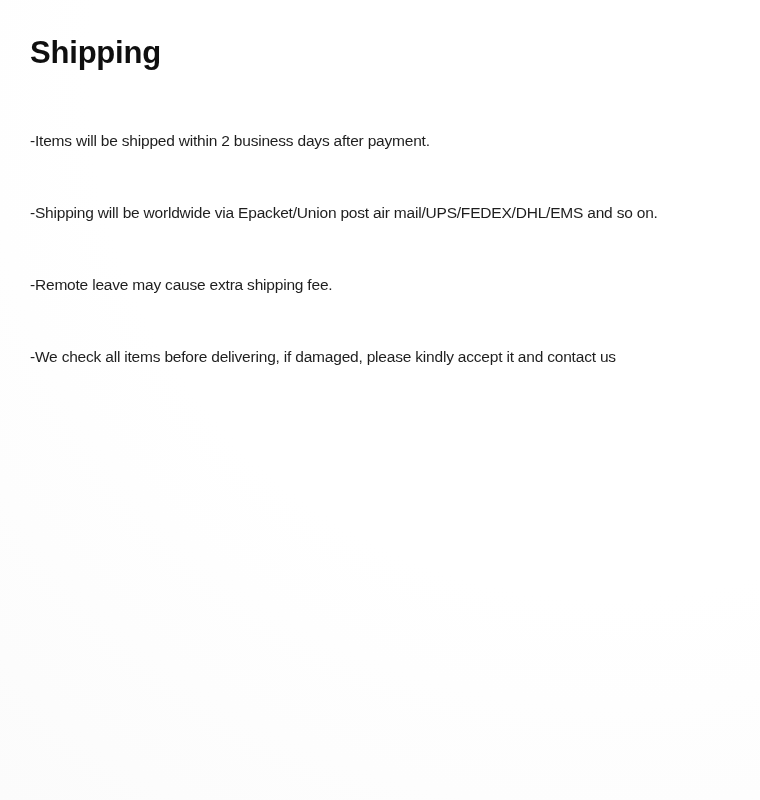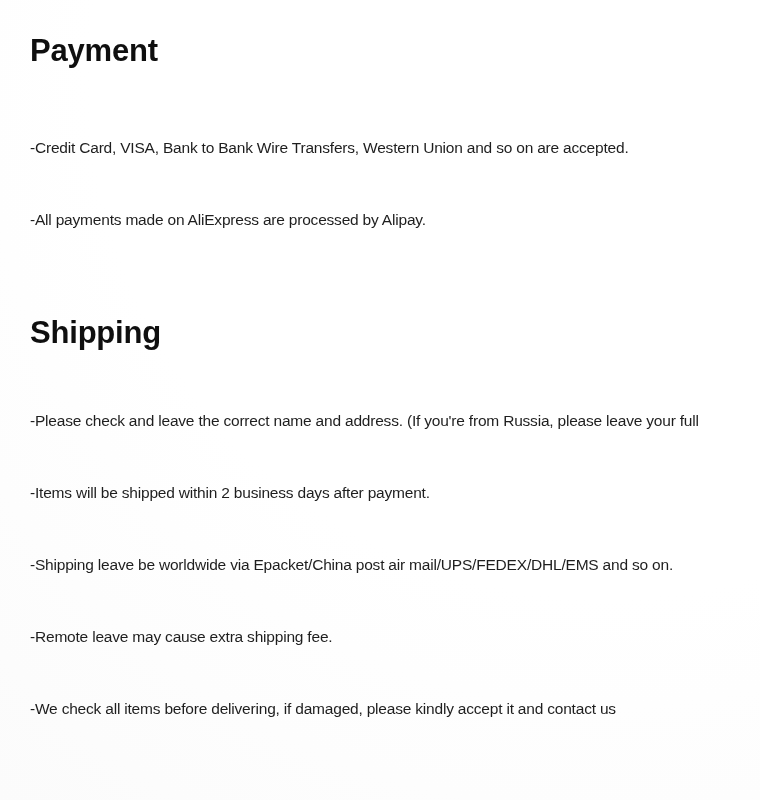--- a/index.html
+++ b/index.html
@@ -38,32 +38,26 @@
   .sec-payment .lines { margin-top: 20px; }
   .sec-shipping .heading { margin-top: 36px; }
   .sec-shipping .lines { margin-top: 11px; }
 </style>
 </head>
 <body>
 
 <div class="page">
 
   <section class="sec-payment">
-    <h2 class="heading">Payment</h2>
-    <div class="lines">
-      <div class="line">-Credit Card, VISA, Bank to Bank Wire Transfers, Western Union and so on are accepted.</div>
-      <div class="line">-All payments made on AliExpress are processed by Alipay.</div>
-    </div>
   </section>
 
   <section class="sec-shipping">
     <h2 class="heading">Shipping</h2>
     <div class="lines">
-      <div class="line">-Please check and leave the correct name and address. (If you're from Russia, please leave your full</div>
       <div class="line">-Items will be shipped within 2 business days after payment.</div>
-      <div class="line">-Shipping leave be worldwide via Epacket/China post air mail/UPS/FEDEX/DHL/EMS and so on.</div>
+      <div class="line">-Shipping will be worldwide via Epacket/Union post air mail/UPS/FEDEX/DHL/EMS and so on.</div>
       <div class="line">-Remote leave may cause extra shipping fee.</div>
       <div class="line">-We check all items before delivering, if damaged, please kindly accept it and contact us</div>
       
     </div>
   </section>
 
 </div>
 
 </body></html>

